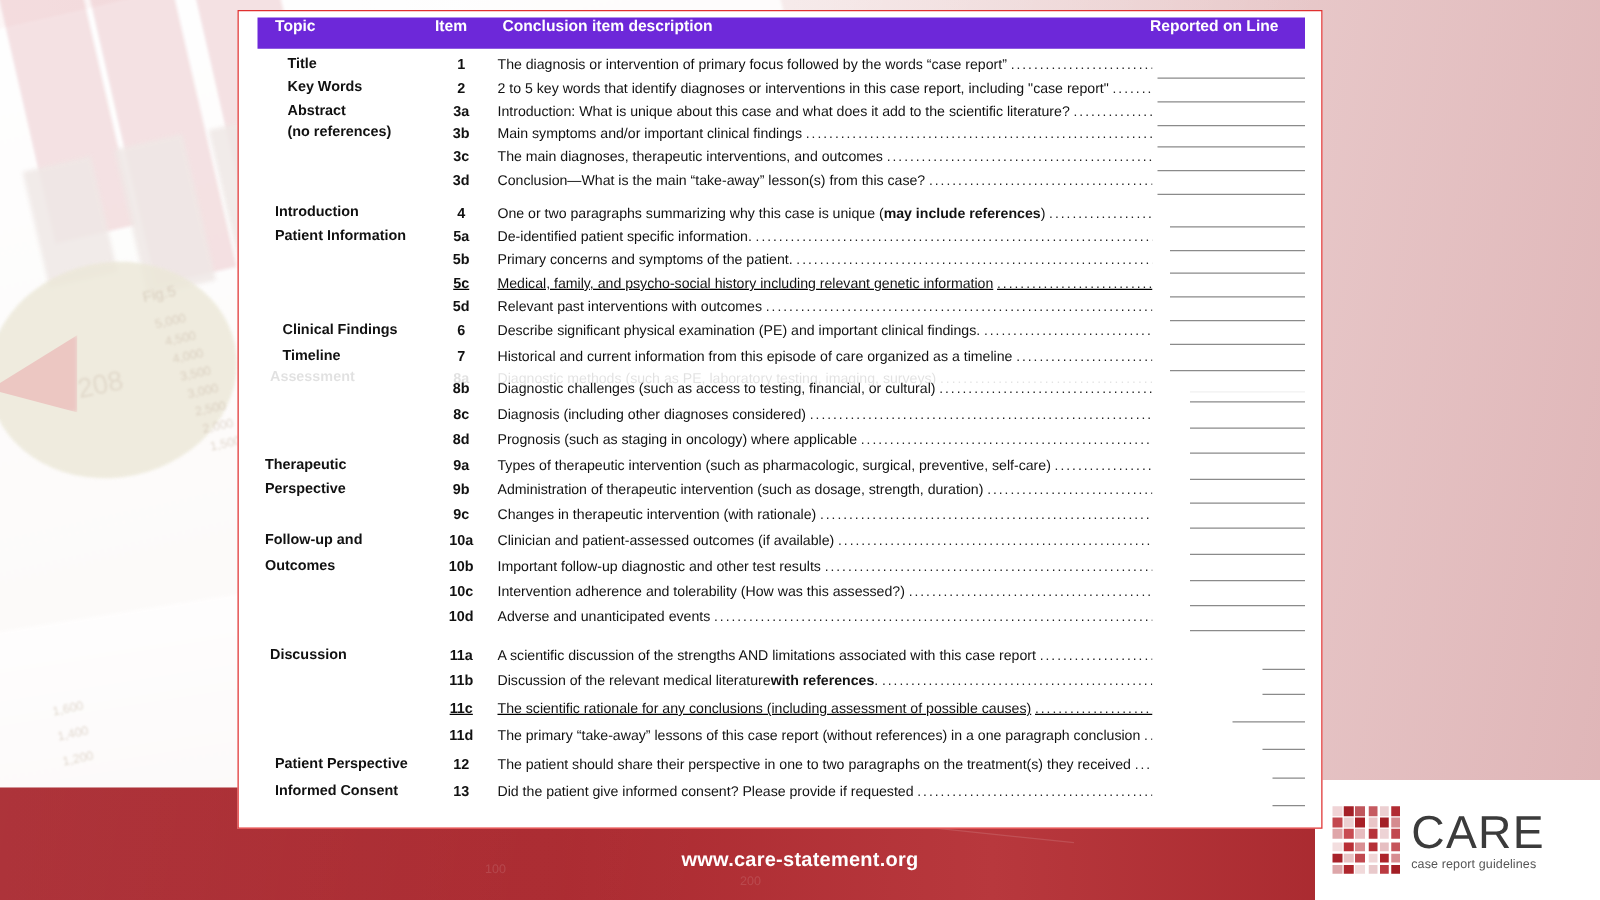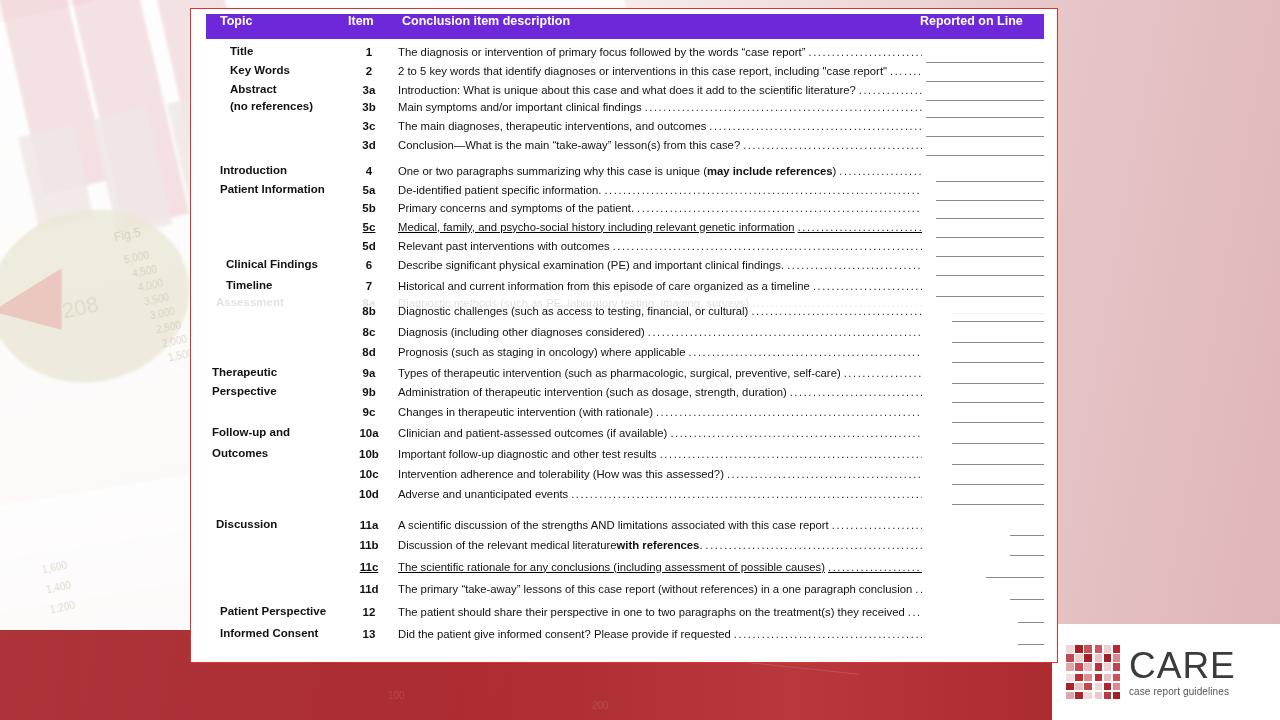--- a/index.html
+++ b/index.html
@@ -317,20 +317,21 @@
   <div class="bg-txt" style="left:50px;  top:602px;">1,200</div>
 
   <div class="footer-band">
     <div class="ghost-line" style="left:300px; top:12px;  width:260px; transform:rotate(-7deg);"></div>
     <div class="ghost-line" style="left:560px; top:28px;  width:300px; transform:rotate(6deg);"></div>
     <div class="ghost-num" style="left:386px; top:6px;">400</div>
     <div class="ghost-num" style="left:196px; top:0px;">800</div>
     <div class="ghost-num" style="left:190px; top:22px;">600</div>
     <div class="ghost-num" style="left:388px; top:60px;">100</div>
     <div class="ghost-num" style="left:592px; top:70px;">200</div>
+    <div class="footer-url">www.care-statement.org</div>
   </div>
 
   <div class="logo-box">
     <div class="logo-grid" id="logo-grid">
         <div class="logo-quad">
           <div class="logo-cell" style="background: rgb(240, 212, 214);"></div>
           <div class="logo-cell" style="background: rgb(164, 31, 39);"></div>
           <div class="logo-cell" style="background: rgb(192, 86, 92);"></div>
           <div class="logo-cell" style="background: rgb(195, 71, 78);"></div>
           <div class="logo-cell" style="background: rgb(236, 207, 209);"></div>

